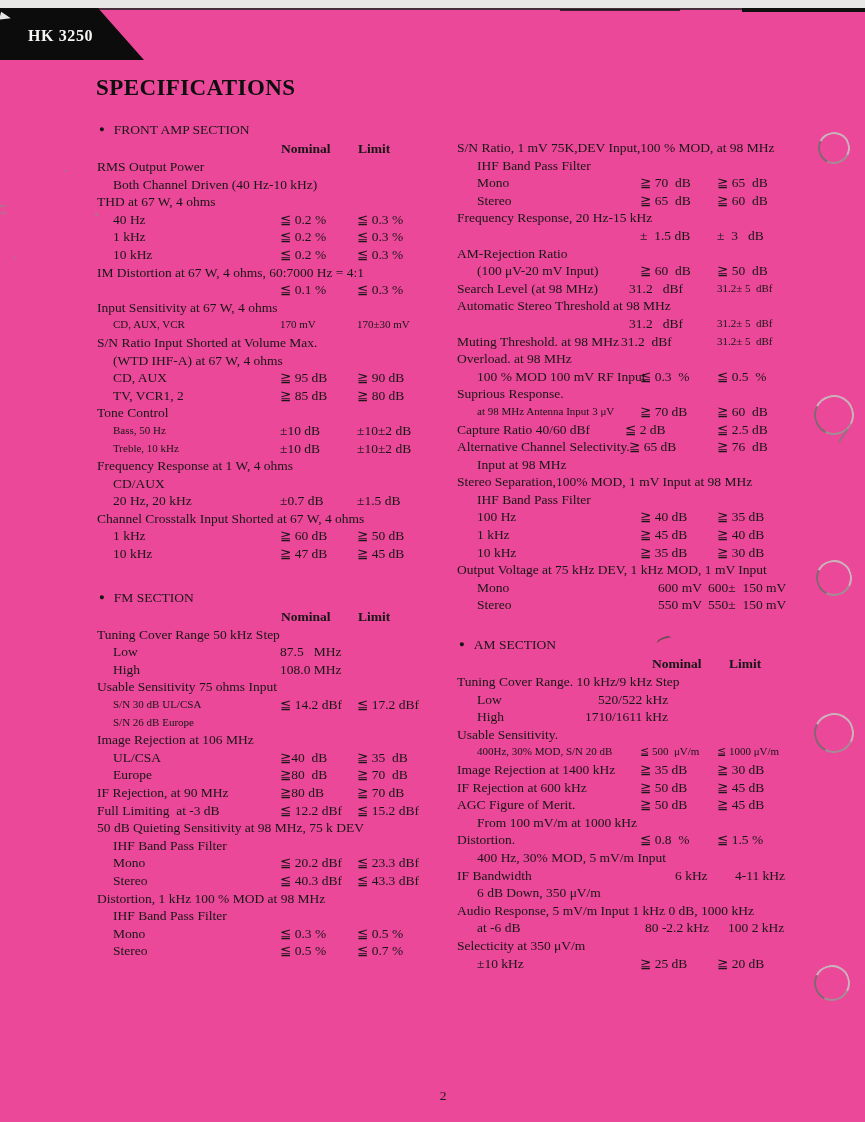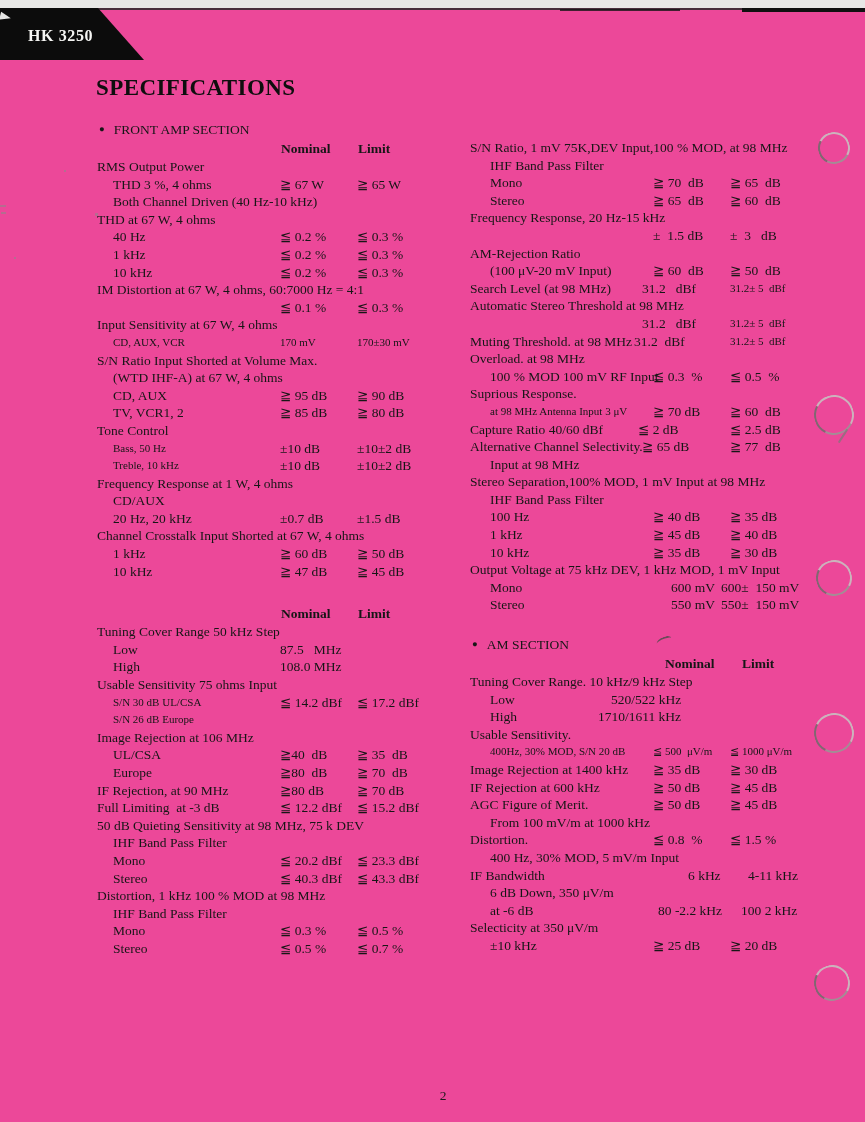--- a/index.html
+++ b/index.html
@@ -29,21 +29,21 @@
     border-top:4px solid transparent;border-bottom:4px solid transparent;
     border-left:11px solid #fdfdfc;opacity:.9;transform:rotate(14deg);
   }
   .page-title{
     position:absolute;left:96px;top:67px;font-size:23px;font-weight:bold;
     letter-spacing:.4px;color:#0e0e0e;white-space:pre;
   }
   
   .col{position:absolute;}
   .col-left{left:97px;top:111px;width:360px;}
-  .col-right{left:470px;top:131px;width:385px;}
+  .col-right{left:457px;top:131px;width:385px;}
   .section{position:relative;}
   .col-left .section{margin-bottom:24px;}
   .col-right .section{margin-bottom:20px;}
   .sec-head{position:relative;height:20px;line-height:20px;font-size:13.5px;white-space:pre;padding-left:2px;}
   .bullet{font-size:9.5px;vertical-align:2px;margin-right:9px;}
   .hdr{position:relative;height:19px;line-height:19px;font-size:13.5px;font-weight:bold;}
   .hcell{position:absolute;white-space:pre;}
   .row{position:relative;height:17.6px;line-height:17.6px;font-size:13.5px;}
   .lbl{position:absolute;left:0;white-space:pre;}
   .lbl.i1{left:16px;}
@@ -84,25 +84,20 @@
       <div class="section">
         <div class="sec-head"><span class="bullet">●</span><span class="sec-title">FRONT AMP SECTION</span></div>
         <div class="hdr">
           <span class="hcell" style="left: 184px;">Nominal</span>
           <span class="hcell" style="left: 261px;">Limit</span>
         </div>
         <div class="row">
           <span class="lbl i0">RMS Output Power</span>
         </div>
         <div class="row">
-          <span class="lbl i1">THD 3 %, 4 ohms</span>
-          <span class="val" style="left: 183px;">≧ 67 W</span>
-          <span class="val" style="left: 260px;">≧ 65 W</span>
-        </div>
-        <div class="row">
           <span class="lbl i1">Both Channel Driven (40 Hz-10 kHz)</span>
         </div>
         <div class="row">
           <span class="lbl i0">THD at 67 W, 4 ohms</span>
         </div>
         <div class="row">
           <span class="lbl i1">40 Hz</span>
           <span class="val" style="left: 183px;">≦ 0.2 %</span>
           <span class="val" style="left: 260px;">≦ 0.3 %</span>
         </div>
@@ -179,20 +174,21 @@
           <span class="val" style="left: 183px;">≧ 60 dB</span>
           <span class="val" style="left: 260px;">≧ 50 dB</span>
         </div>
         <div class="row">
           <span class="lbl i1">10 kHz</span>
           <span class="val" style="left: 183px;">≧ 47 dB</span>
           <span class="val" style="left: 260px;">≧ 45 dB</span>
         </div>
       </div>
       <div class="section">
+        <div class="sec-head"><span class="bullet">●</span><span class="sec-title">FM SECTION</span></div>
         <div class="hdr">
           <span class="hcell" style="left: 184px;">Nominal</span>
           <span class="hcell" style="left: 261px;">Limit</span>
         </div>
         <div class="row">
           <span class="lbl i0">Tuning Cover Range 50 kHz Step</span>
         </div>
         <div class="row">
           <span class="lbl i1">Low</span>
           <span class="val" style="left: 183px;">87.5   MHz</span>
@@ -336,21 +332,21 @@
           <span class="val" style="left: 260px;">≧ 60  dB</span>
         </div>
         <div class="row">
           <span class="lbl i0">Capture Ratio 40/60 dBf</span>
           <span class="val" style="left: 168px;">≦ 2 dB</span>
           <span class="val" style="left: 260px;">≦ 2.5 dB</span>
         </div>
         <div class="row">
           <span class="lbl i0">Alternative Channel Selectivity.</span>
           <span class="val" style="left: 172px;">≧ 65 dB</span>
-          <span class="val" style="left: 260px;">≧ 77  dB</span>
+          <span class="val" style="left: 260px;">≧ 76  dB</span>
         </div>
         <div class="row">
           <span class="lbl i1">Input at 98 MHz</span>
         </div>
         <div class="row">
           <span class="lbl i0">Stereo Separation,100% MOD, 1 mV Input at 98 MHz</span>
         </div>
         <div class="row">
           <span class="lbl i1">IHF Band Pass Filter</span>
         </div>
@@ -436,20 +432,23 @@
         </div>
         <div class="row">
           <span class="lbl i0">IF Bandwidth</span>
           <span class="val" style="left: 218px;">6 kHz</span>
           <span class="val" style="left: 278px;">4-11 kHz</span>
         </div>
         <div class="row">
           <span class="lbl i1">6 dB Down, 350 μV/m</span>
         </div>
         <div class="row">
+          <span class="lbl i0">Audio Response, 5 mV/m Input 1 kHz 0 dB, 1000 kHz</span>
+        </div>
+        <div class="row">
           <span class="lbl i1">at -6 dB</span>
           <span class="val" style="left: 188px;">80 -2.2 kHz</span>
           <span class="val" style="left: 271px;">100 2 kHz</span>
         </div>
         <div class="row">
           <span class="lbl i0">Selecticity at 350 μV/m</span>
         </div>
         <div class="row">
           <span class="lbl i1">±10 kHz</span>
           <span class="val" style="left: 183px;">≧ 25 dB</span>

